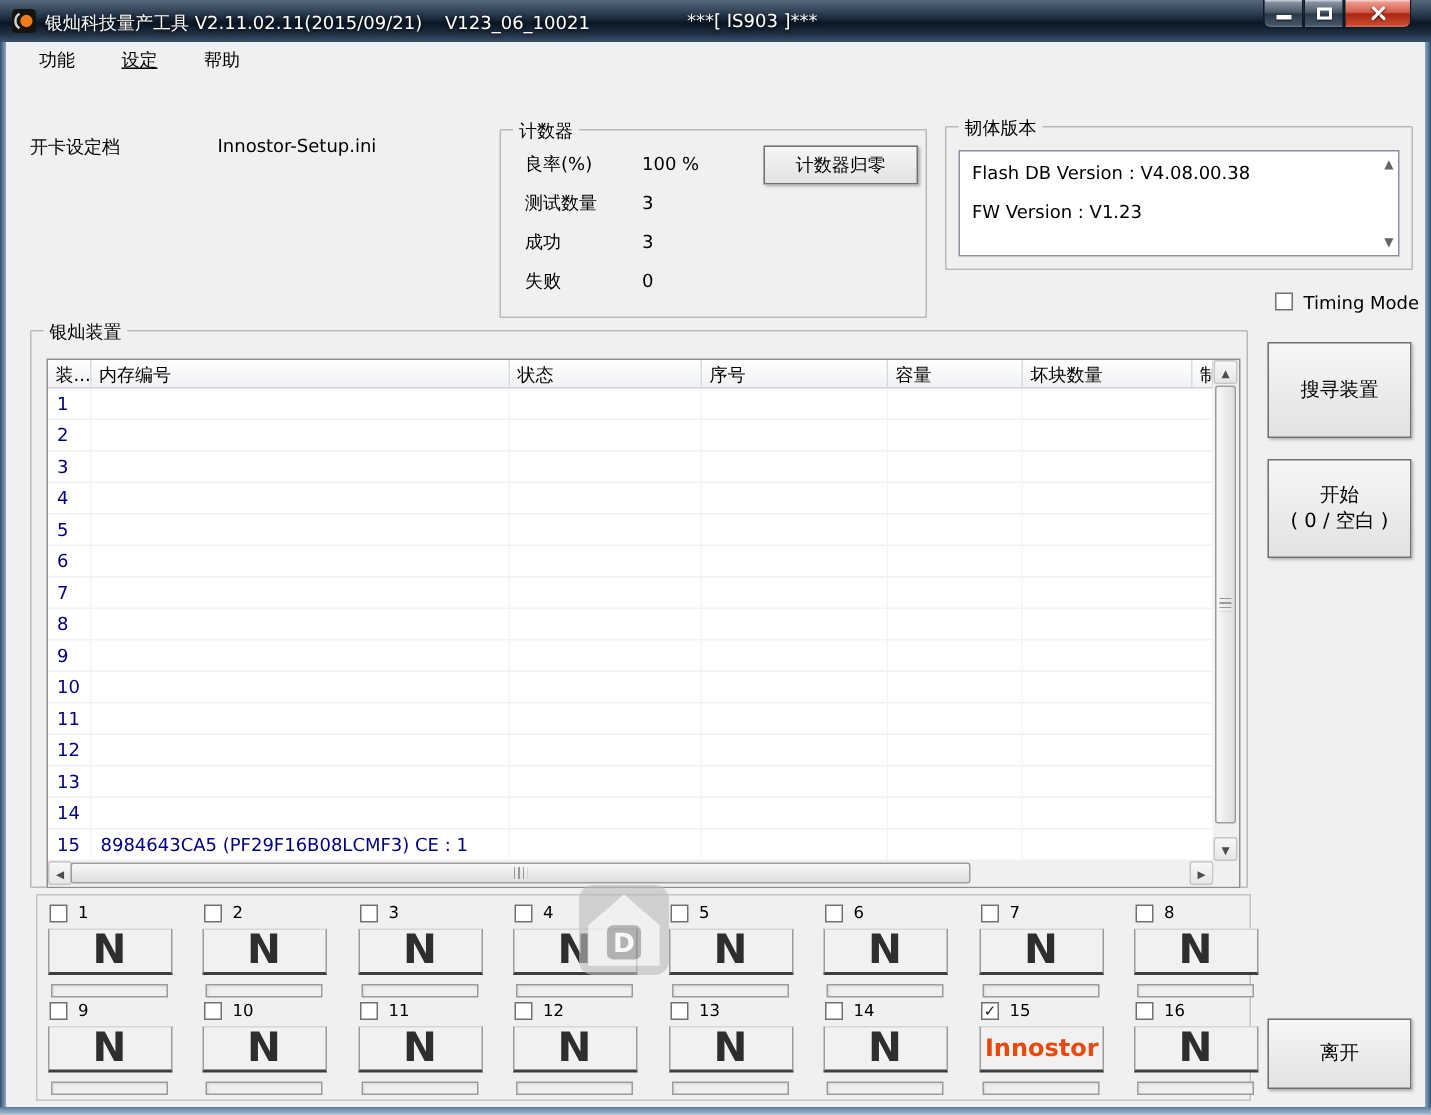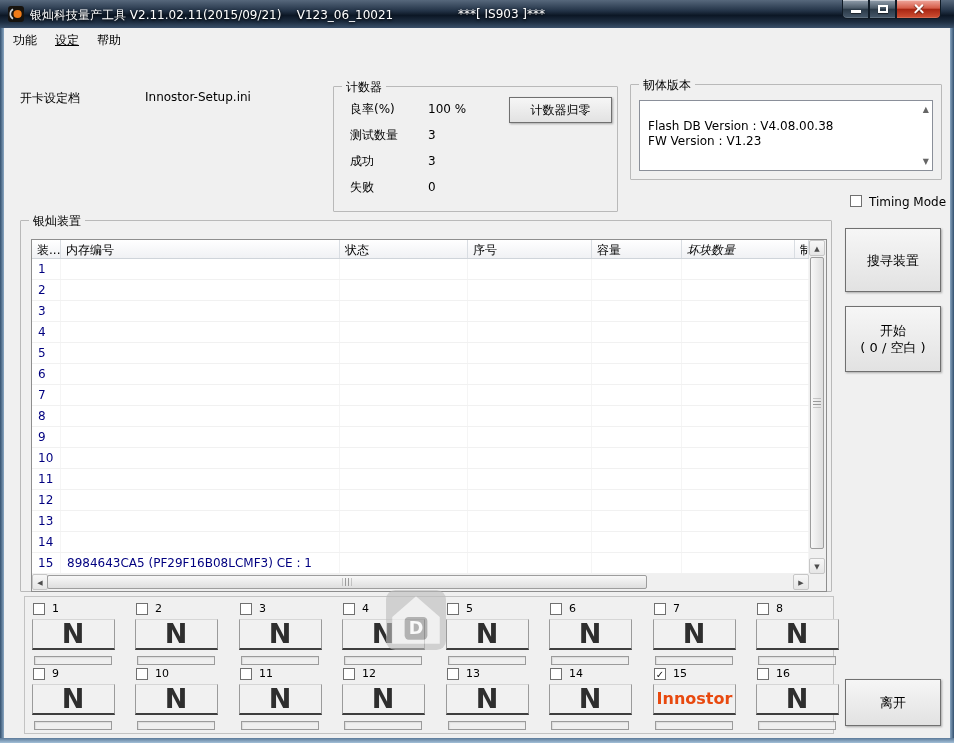--- a/index.html
+++ b/index.html
@@ -25,21 +25,21 @@
   .glyph-close { position:relative; width:100%; height:100%; }
   .glyph-close i { position:absolute; left:50%; top:50%; width:12px; height:2.4px; background:#fff; border-radius:1px; box-shadow:0 1px 1px #00000066; }
   .glyph-close i.a { transform: translate(-50%,-50%) rotate(45deg); }
   .glyph-close i.b { transform: translate(-50%,-50%) rotate(-45deg); }
   .aero-l { position:absolute; left:0; top:28px; bottom:0; width:4px; background:linear-gradient(90deg,#33506e,#8aa7c2); }
   .aero-r { position:absolute; right:0; top:28px; bottom:0; width:4px; background:linear-gradient(90deg,#8aa7c2,#33506e); }
   .aero-b { position:absolute; left:0; right:0; bottom:0; height:5px; background:linear-gradient(180deg,#5c7a99,#a3c0d8); }
 
   
   .menubar { position:absolute; left:4px; top:28px; right:4px; height:22px; background:#f0f0f0; }
-  .menu-item { display:inline-block; padding:4px 9px 3px; cursor:default; }
+  .menu-item { display:inline-block; padding:4px 9px 3px; cursor:default;margin-left:13px; }
   .tabs { position:absolute; left:6px; top:51px; right:4px; height:22px; }
   .tab { display:inline-block; padding:3px 8px; position:relative; }
   .tab.active { border:1px solid #8a8a8a; border-bottom:1px solid #f0f0f0; background:#f3f3f3; border-radius:2px 2px 0 0; }
   .tab-sep { display:inline-block; width:1px; height:16px; background:#8a8a8a; vertical-align:middle; margin:0 1px; }
 
   
   .group { position:absolute; border:1px solid #b9b9b9; border-radius:1px; }
   .legend { position:absolute; top:-8px; left:8px; background:#f0f0f0; padding:0 4px; }
 
   .config-label { position:absolute; left:20px; top:90px; }
@@ -151,39 +151,39 @@
         <div class="counter-row" style="top: 92px;"><div class="c-label" style="display: inline-block;">失败</div><div class="c-value" style="display: inline-block;">0</div></div>
       </div>
     <div class="btn reset-btn">计数器归零</div>
   </div>
 
   <div class="group" style="left:630px;top:84px;width:312px;height:96px;">
     <span class="legend">韧体版本</span>
     <div class="fwbox">
       <span class="fw-up">▲</span>
       <span class="fw-down">▼</span>
-    <div class="fw-line" style="top: 18px;">Flash DB Version :  V4.08.00.38</div>
+    <div class="fw-line" style="top: 7px;">Flash DB Version :  V4.08.00.38</div>
         <div class="fw-line" style="top: 33px;">FW Version :  V1.23</div>
       </div>
   </div>
 
   <span class="checkbox timing-check"></span>
   <span class="timing-label">Timing Mode</span>
 
   <div class="group" style="left:20px;top:220px;width:812px;height:372px;">
     <span class="legend">银灿装置</span>
   </div>
   <div class="lv">
     <div class="lv-header">
         <div class="hcell" style="width: 29px;">装...</div>
         <div class="hcell" style="width: 279px;">内存编号</div>
         <div class="hcell" style="width: 128px;">状态</div>
         <div class="hcell" style="width: 124px;">序号</div>
         <div class="hcell" style="width: 90px;">容量</div>
-        <div class="hcell" style="width: 113px; font-style: italic;">坏块数量</div>
+        <div class="hcell" style="width: 113px;">坏块数量</div>
         <div class="hcell" style="width: 14px;">制</div>
       </div>
     <div class="lv-body">
         <div class="trow">
           <div class="tcell" style="width: 29px;">1</div>
           <div class="tcell" style="width: 279px;"></div>
           <div class="tcell" style="width: 128px;"></div>
           <div class="tcell" style="width: 124px;"></div>
           <div class="tcell" style="width: 90px;"></div>
           <div class="tcell" style="width: 127px;"></div>

